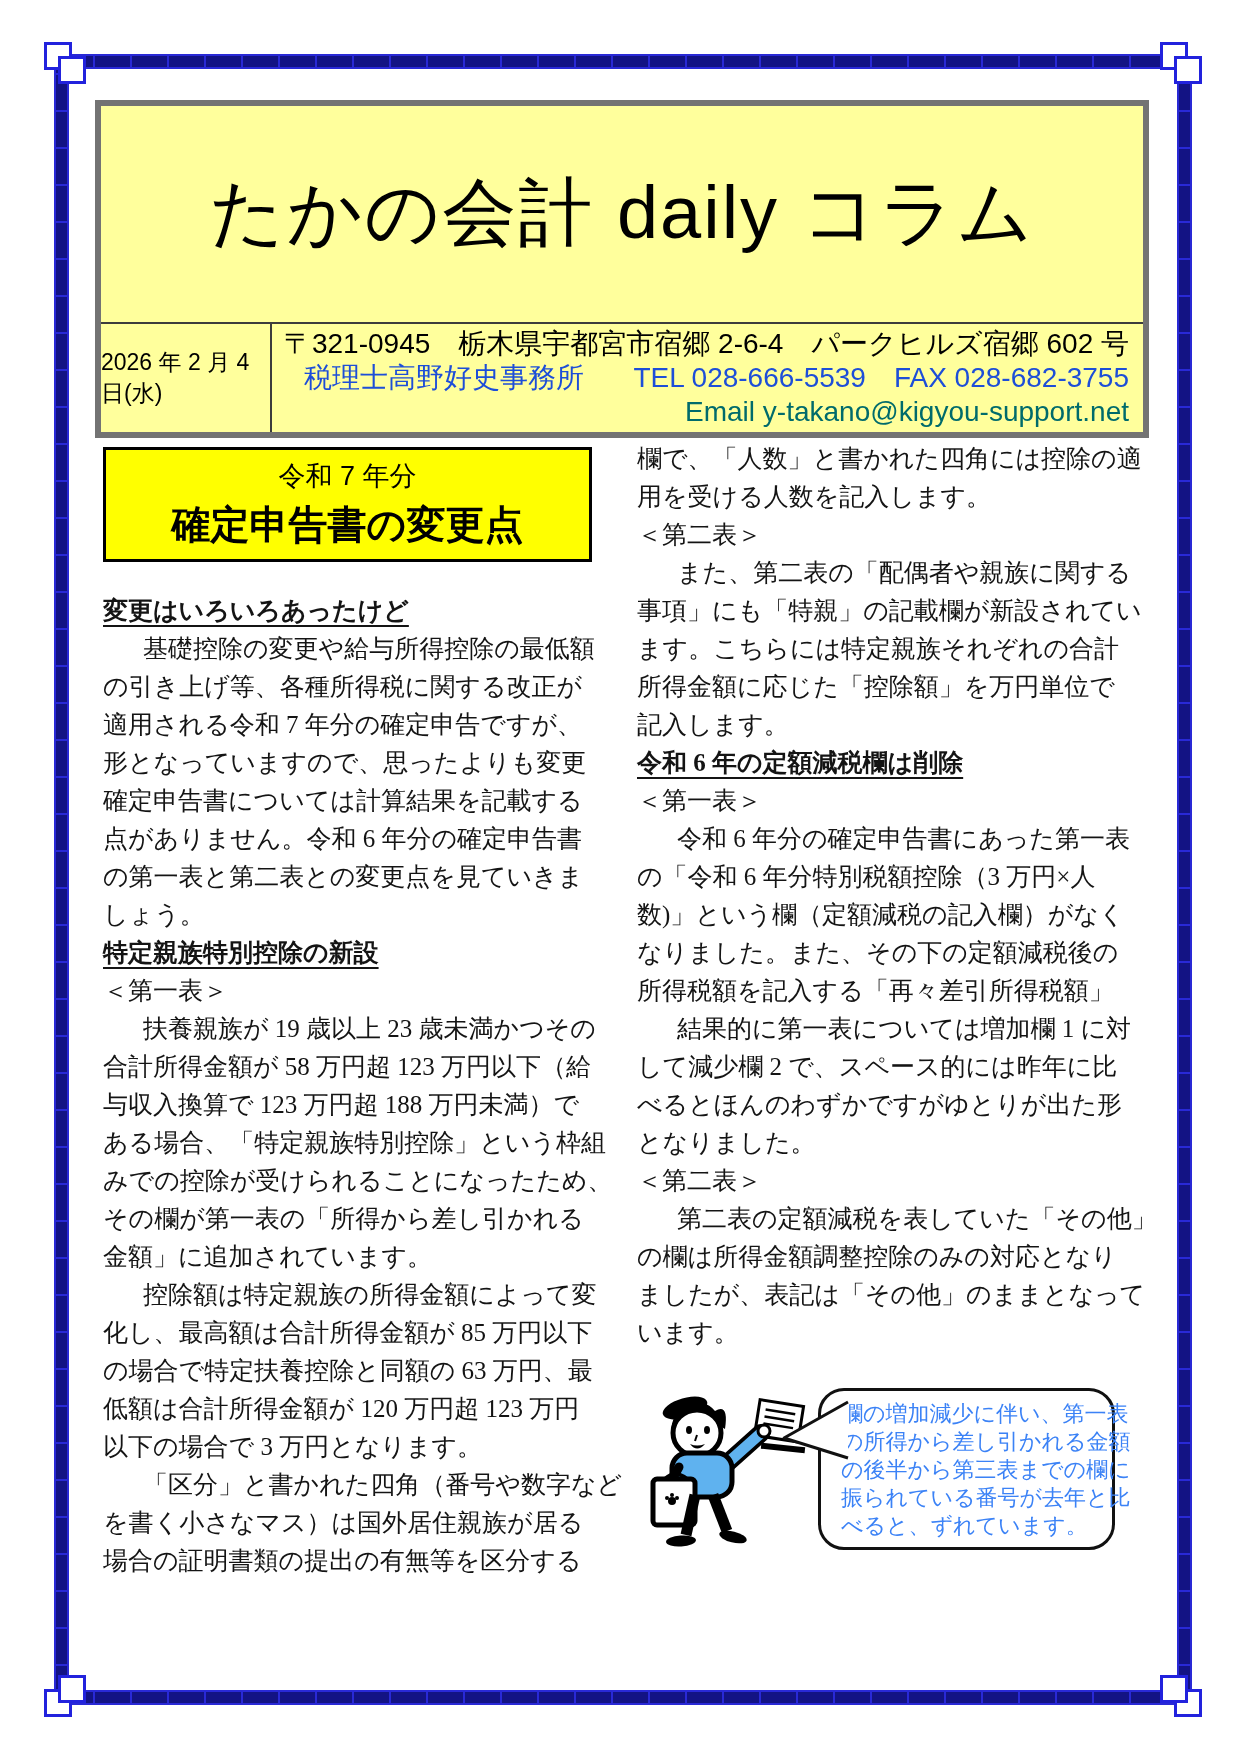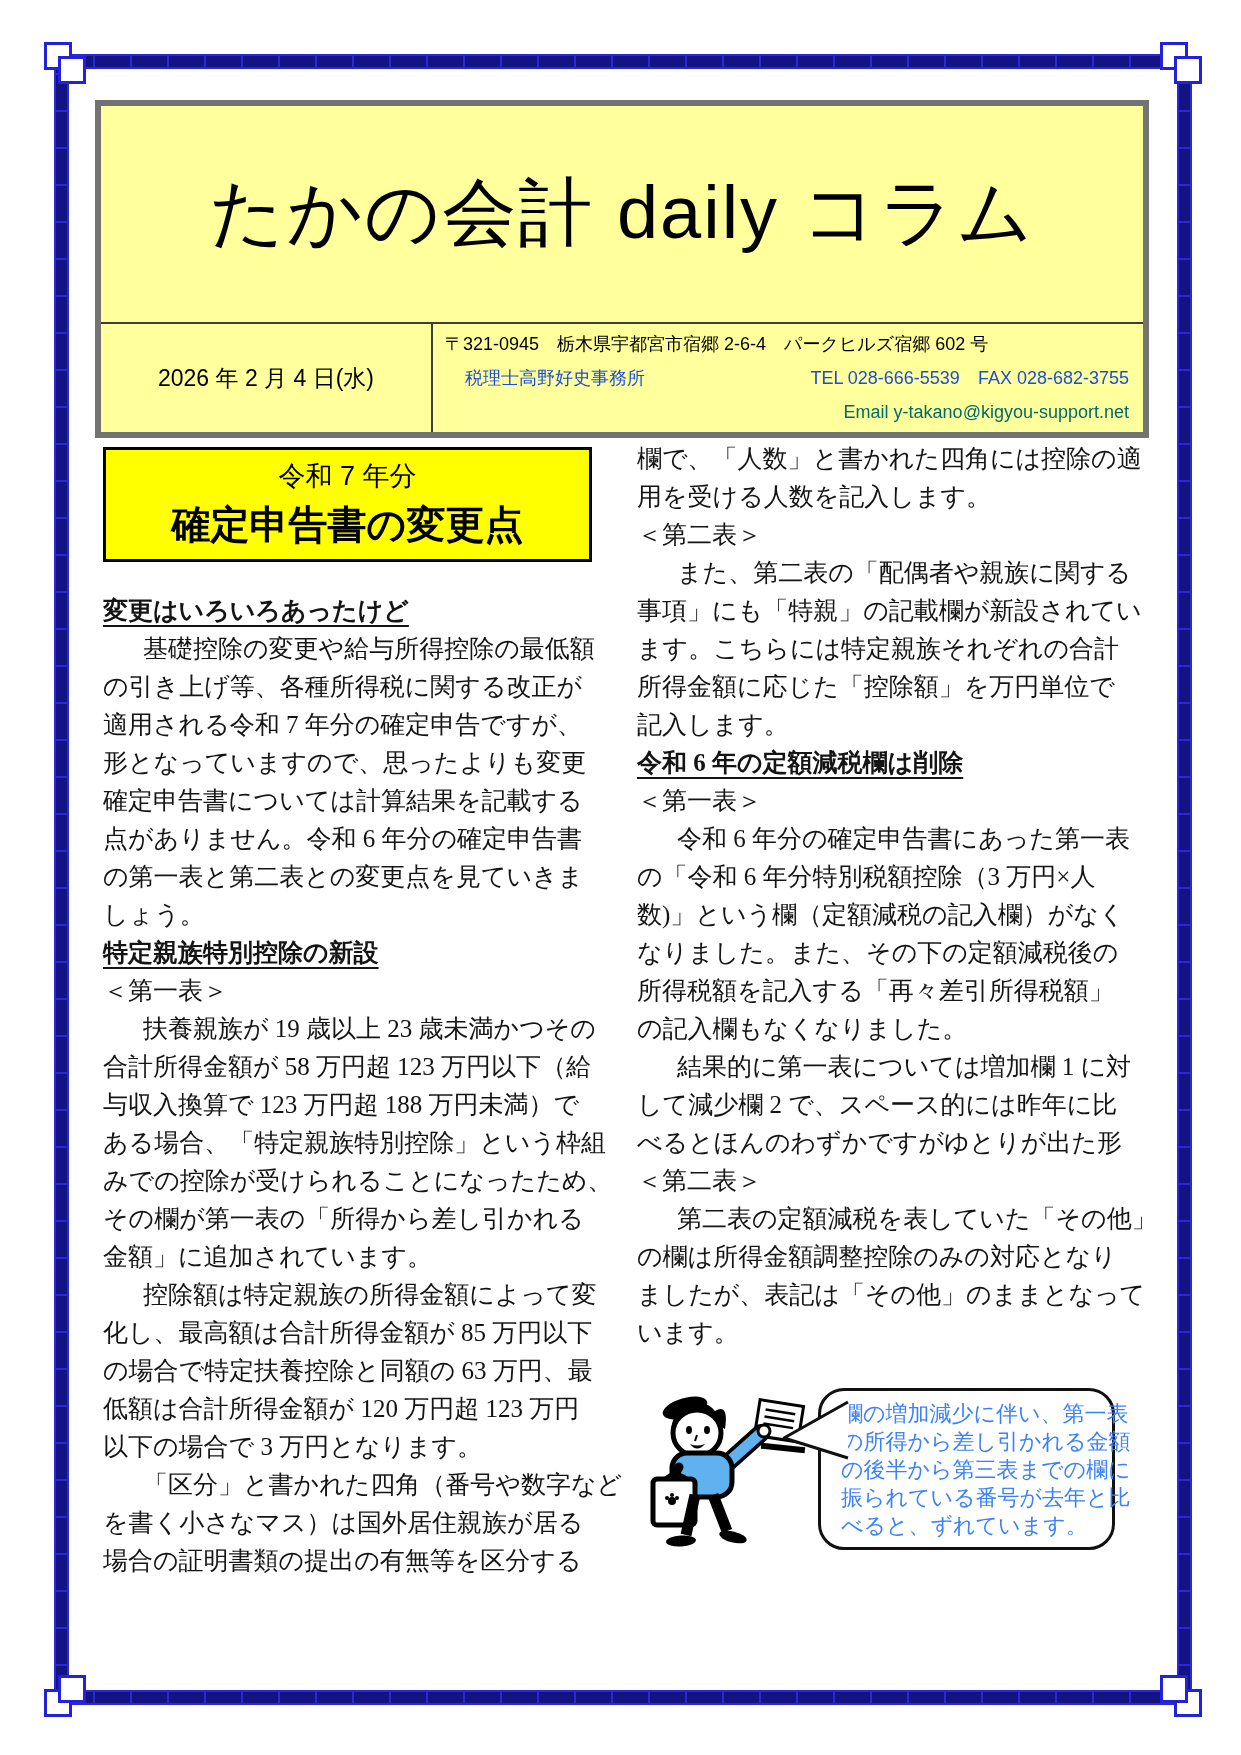--- a/index.html
+++ b/index.html
@@ -20,21 +20,21 @@
   .band-right{right:49px;}
   .sq{position:absolute;width:22px;height:22px;border:3px solid #2222dd;background:#ffffff;}
   
   .header-box{position:absolute;left:95px;top:100px;width:1042px;border:6px solid #737373;background:#ffff9c;}
   .title-row{height:216px;border-bottom:2px solid #3c3c3c;display:flex;align-items:center;justify-content:center;}
   .newsletter-title{font-size:74px;letter-spacing:2px;font-weight:500;color:#000;white-space:nowrap;}
   .info-row{display:flex;height:108px;}
   .date-cell{width:330px;border-right:2px solid #3c3c3c;display:flex;align-items:center;justify-content:center;
              font-size:23px;color:#000;}
   .info-cell{flex:1;padding:4px 14px 4px 12px;display:flex;flex-direction:column;justify-content:space-between;}
-  .info-line{font-size:18px;line-height:32px;white-space:nowrap;}
+  .info-line{font-size:28px;line-height:32px;white-space:nowrap;}
   .addr{color:#000;}
   .office-tel{display:flex;justify-content:space-between;color:#1d4ed8;margin-left:20px;}
   .email-line{text-align:right;color:#006b6b;}
   
   .topic-box{position:absolute;left:103px;top:447px;width:489px;height:115px;background:#ffff00;
              border:3px solid #000;box-sizing:border-box;display:flex;flex-direction:column;
              align-items:center;justify-content:center;gap:4px;}
   .topic-line1{font-size:27px;color:#000;}
   .topic-line2{font-size:39px;font-weight:600;color:#000;}
   
@@ -127,24 +127,24 @@
     <div class="line">ます。こちらには特定親族それぞれの合計</div>
     <div class="line">所得金額に応じた「控除額」を万円単位で</div>
     <div class="line">記入します。</div>
     <div class="line h">令和 6 年の定額減税欄は削除</div>
     <div class="line">＜第一表＞</div>
     <div class="line p">令和 6 年分の確定申告書にあった第一表</div>
     <div class="line">の「令和 6 年分特別税額控除（3 万円×人</div>
     <div class="line">数)」という欄（定額減税の記入欄）がなく</div>
     <div class="line">なりました。また、その下の定額減税後の</div>
     <div class="line">所得税額を記入する「再々差引所得税額」</div>
-    <div class="line">の記入欄もなくなりました。</div>
     <div class="line p">結果的に第一表については増加欄 1 に対</div>
     <div class="line">して減少欄 2 で、スペース的には昨年に比</div>
     <div class="line">べるとほんのわずかですがゆとりが出た形</div>
+    <div class="line">となりました。</div>
     <div class="line">＜第二表＞</div>
     <div class="line p">第二表の定額減税を表していた「その他」</div>
     <div class="line">の欄は所得金額調整控除のみの対応となり</div>
     <div class="line">ましたが、表記は「その他」のままとなって</div>
     <div class="line">います。</div>
   </div>
 
 <svg class="mascot" width="175" height="165" viewBox="0 0 175 165">
 
   <g transform="rotate(9 135 26)">

